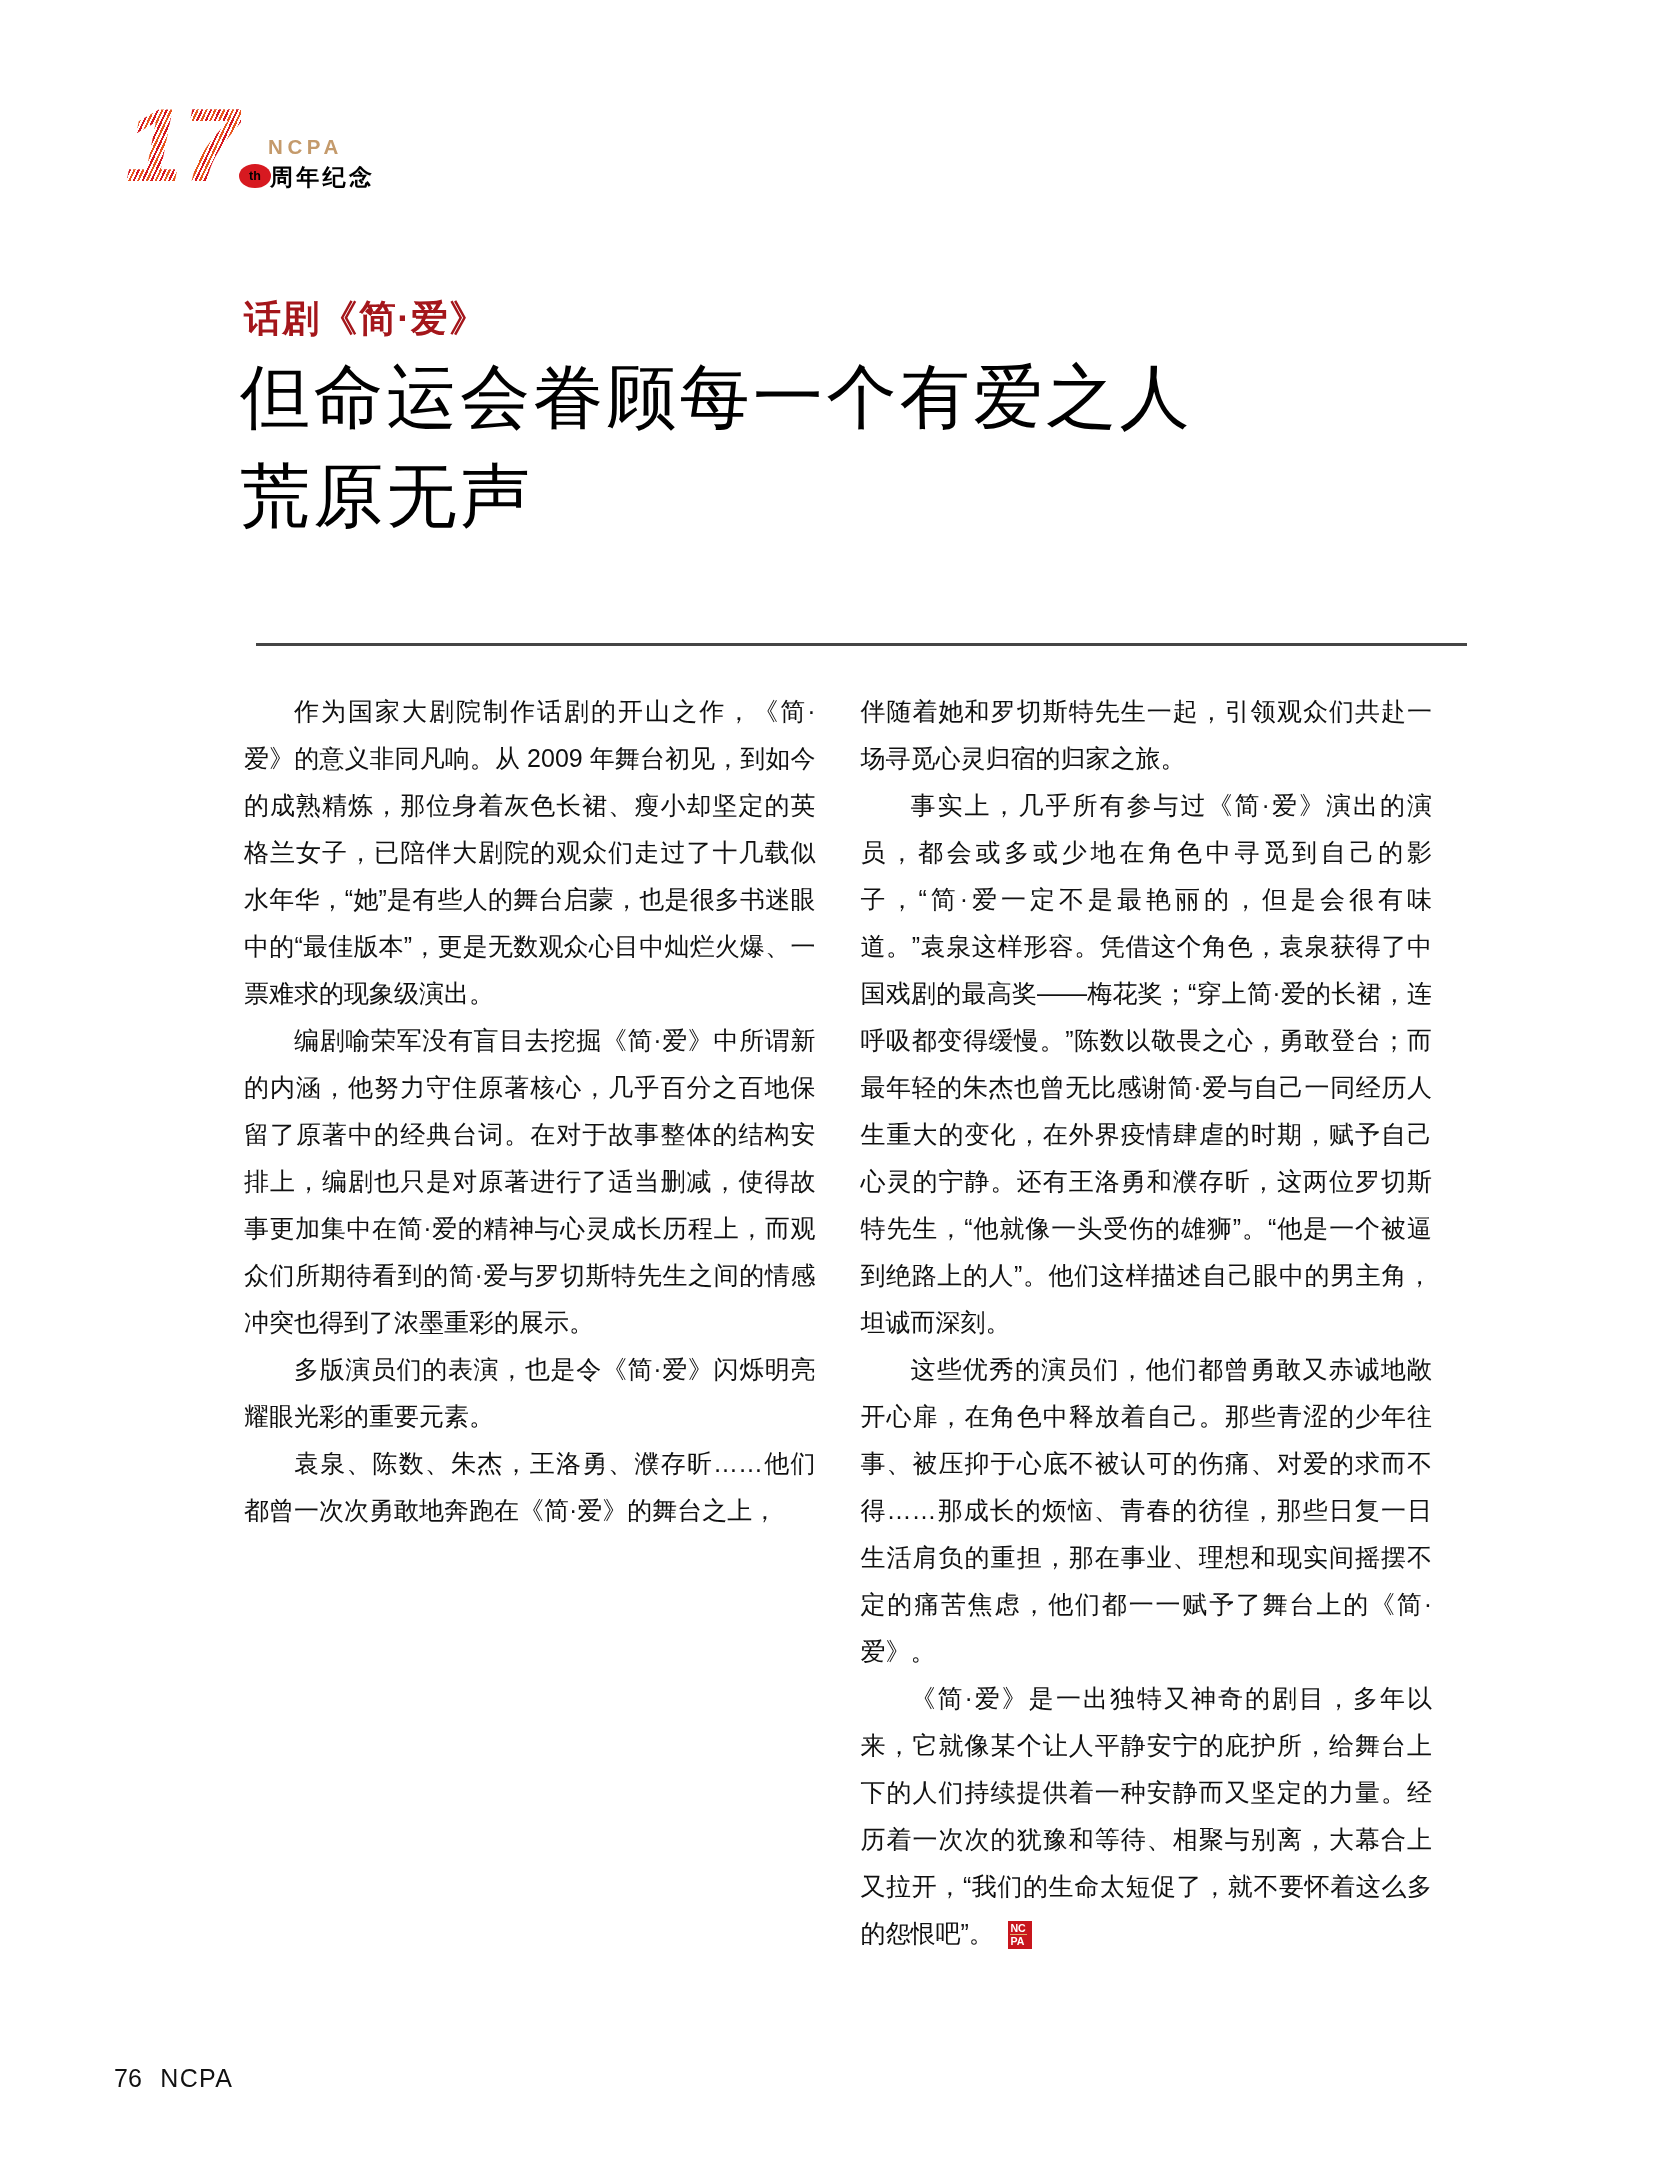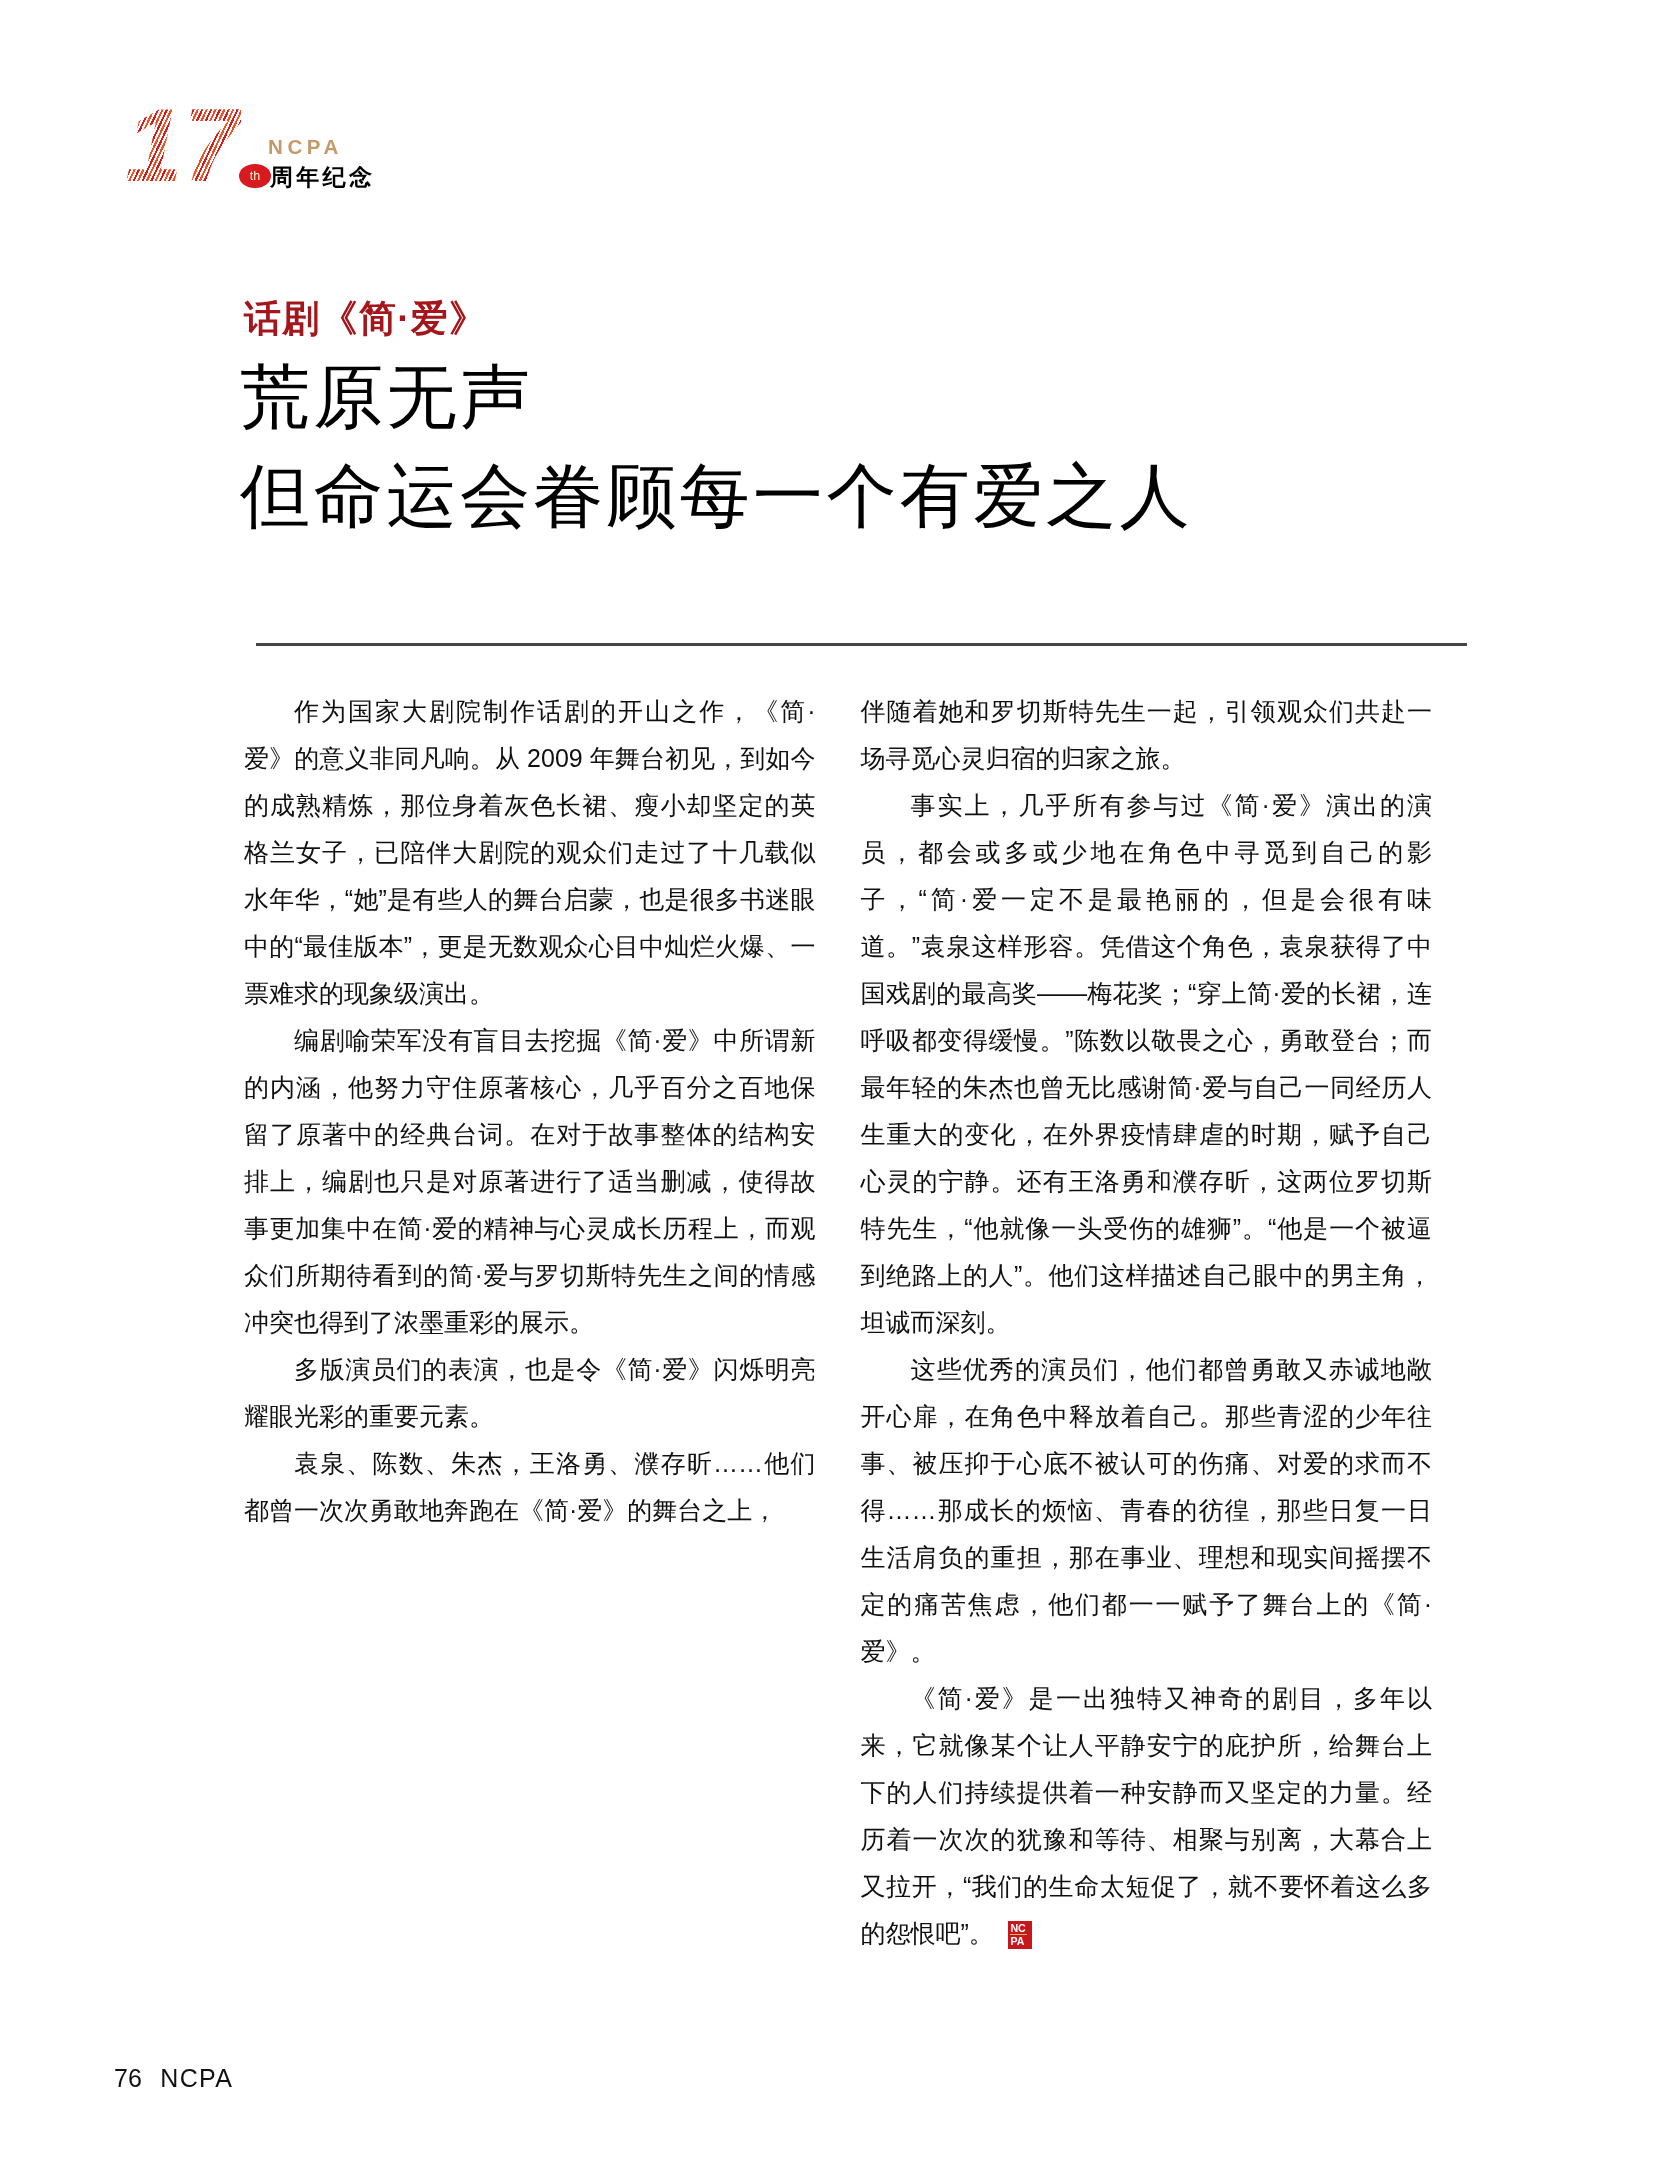--- a/index.html
+++ b/index.html
@@ -34,22 +34,22 @@
 
   .logo-brand {
     position: absolute; left: 143px; top: 24px;
     font-size: 20.5px; font-weight: bold; letter-spacing: 4.6px;
     color: #C49A6B;
   }
 
   .logo-th-badge {
     position: absolute; left: 114px; top: 53px;
     width: 32px; height: 24.4px; border-radius: 50%;
-    background: #D71920; color: #fef9c3;
-    font-size: 12.5px; font-weight: normal;
+    background: #D71920; color: #000000;
+    font-size: 12.5px; font-weight: bold;
     display: flex; align-items: center; justify-content: center;
   }
 
   .logo-anniv {
     position: absolute; left: 145px; top: 51px;
     font-size: 23px; font-weight: bold; letter-spacing: 3.3px;
     color: #000000;
   }
 
   
@@ -113,22 +113,22 @@
   <div class="logo">
     <span class="logo-number">17</span>
     <span class="logo-brand">NCPA</span>
     <span class="logo-th-badge">th</span>
     <span class="logo-anniv">周年纪念</span>
   </div>
 
   <div class="kicker">话剧《简·爱》</div>
 
   <div class="headline">
+    <div>但命运会眷顾每一个有爱之人</div>
     <div>荒原无声</div>
-    <div>但命运会眷顾每一个有爱之人</div>
   </div>
 
   <div class="divider"></div>
 
   <div class="article-body">
 
     <div class="col">
       <p class="para indent">作为国家大剧院制作话剧的开山之作，《简·爱》的意义非同凡响。从 2009 年舞台初见，到如今的成熟精炼，那位身着灰色长裙、瘦小却坚定的英格兰女子，已陪伴大剧院的观众们走过了十几载似水年华，“她”是有些人的舞台启蒙，也是很多书迷眼中的“最佳版本”，更是无数观众心目中灿烂火爆、一票难求的现象级演出。</p>
       <p class="para indent">编剧喻荣军没有盲目去挖掘《简·爱》中所谓新的内涵，他努力守住原著核心，几乎百分之百地保留了原著中的经典台词。在对于故事整体的结构安排上，编剧也只是对原著进行了适当删减，使得故事更加集中在简·爱的精神与心灵成长历程上，而观众们所期待看到的简·爱与罗切斯特先生之间的情感冲突也得到了浓墨重彩的展示。</p>
       <p class="para indent">多版演员们的表演，也是令《简·爱》闪烁明亮耀眼光彩的重要元素。</p>

